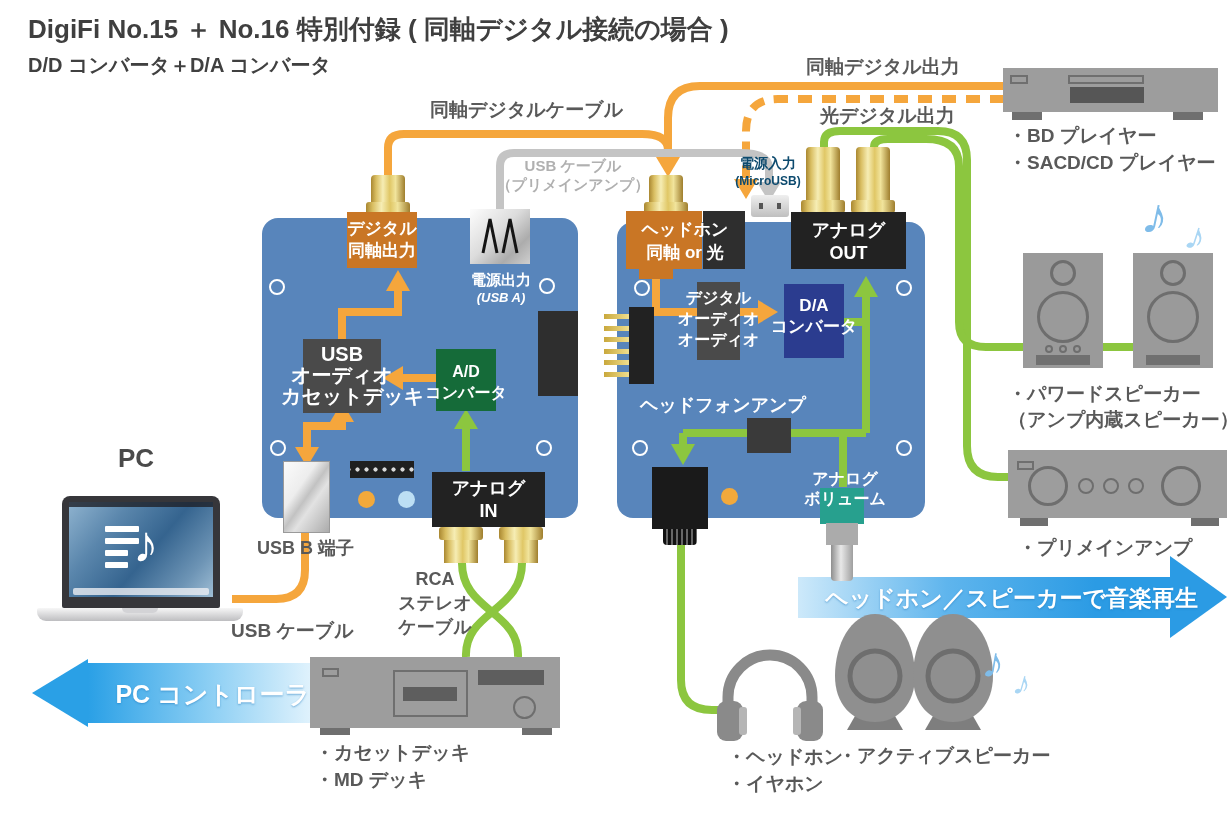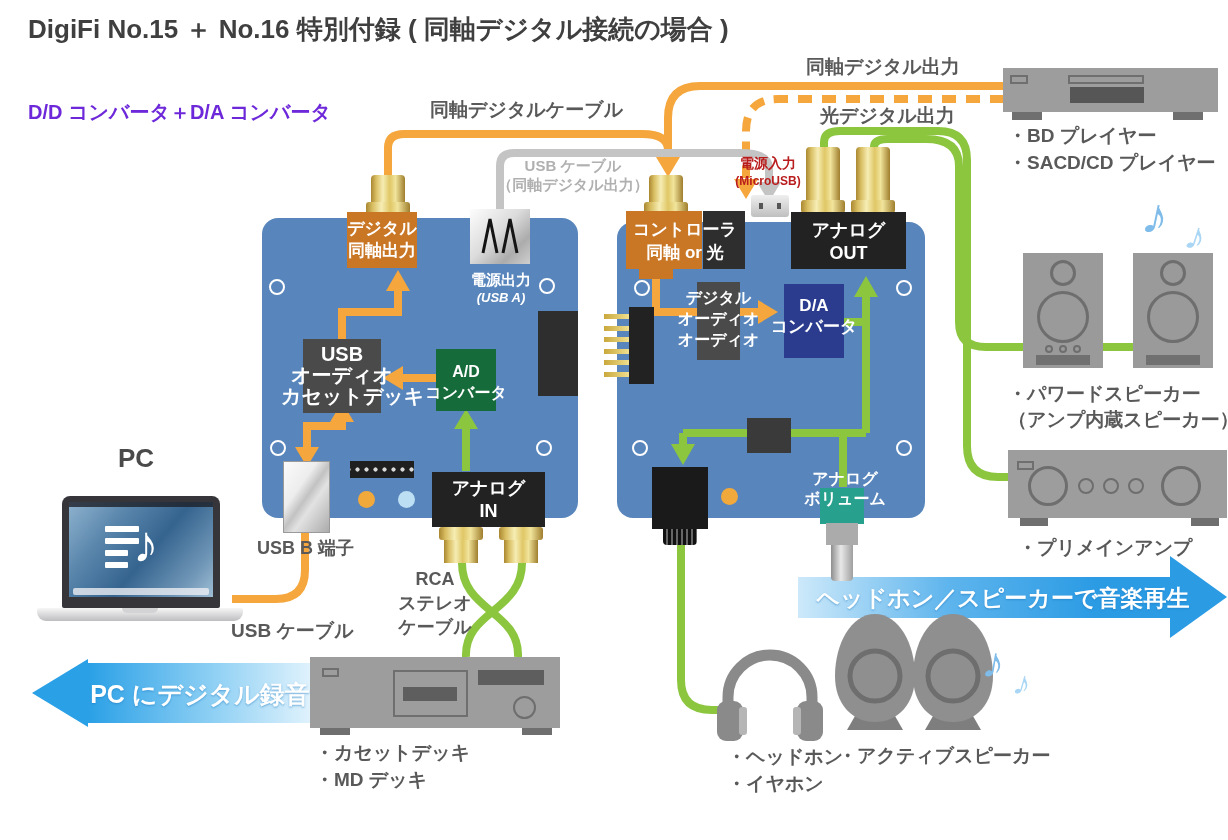--- a/index.html
+++ b/index.html
@@ -16,32 +16,32 @@
   .jack::after{content:"";position:absolute;left:-5px;right:-5px;bottom:0;height:13px;border-radius:3px;
         background:linear-gradient(90deg,#A98731 0%,#D9BE62 15%,#F6EDB4 35%,#E0C766 55%,#F1E49C 72%,#9F7E2D 100%);}
   .jack.down::after{top:0;bottom:auto;}
   .led{position:absolute;width:17px;height:17px;border-radius:50%;z-index:3;}
   .circ{position:absolute;border-radius:50%;box-sizing:border-box;border:3px solid #6E6E6E;}
   .devfoot{position:absolute;background:#6F6F6F;z-index:3;}
   .pwspk{position:absolute;width:80px;height:115px;background:#9A9A9A;z-index:3;}
   .gray-dev{position:absolute;background:#9D9D9D;z-index:3;}
   #wires{position:absolute;left:0;top:0;z-index:2;pointer-events:none;}
   .bannerbody{position:absolute;z-index:1;}
-  .bannertext{position:absolute;font-weight:bold;color:#fff;white-space:nowrap;text-align:center;z-index:4;
+  .bannertext{position:absolute;font-weight:bold;color:#fff;white-space:nowrap;text-align:right;z-index:4;
               text-shadow:0 1px 2px rgba(30,120,190,0.55);}
   .note{position:absolute;z-index:3;font-weight:bold;}
   .bar{position:absolute;background:#fff;height:6px;border-radius:1px;}
 </style>
 </head>
 <body>
 
 <div id="stage">
 
   <div class="lbl" style="left:28px;top:12px;font-size:26px;color:#3F3F3F;">DigiFi No.15 ＋ No.16 特別付録 ( 同軸デジタル接続の場合 )</div>
-  <div class="lbl" style="left:28px;top:52px;font-size:20px;color:#6d28d9;margin-top:47px;">D/D コンバータ＋D/A コンバータ</div>
+  <div class="lbl" style="left:28px;top:52px;font-size:20px;color:#404040;">D/D コンバータ＋D/A コンバータ</div>
 
   <div class="board" style="left:262px;top:218px;width:316px;height:300px;"></div>
   <div class="board" style="left:617px;top:222px;width:308px;height:296px;"></div>
 
   <div class="bannerbody" style="left:32px;top:659px;width:0;height:0;border-top:34px solid transparent;border-bottom:34px solid transparent;border-right:56px solid #2AA0E6;"></div>
   <div class="bannerbody" style="left:88px;top:663px;width:228px;height:60px;background:linear-gradient(90deg,#2AA0E6 0%,#8FD0F4 55%,#E4F4FD 100%);"></div>
   <div class="bannerbody" style="left:798px;top:577px;width:372px;height:41px;background:linear-gradient(90deg,#CDE9FA 0%,#5FB5ED 40%,#2B9BE4 80%);"></div>
   <div class="bannerbody" style="left:1170px;top:556px;width:0;height:0;border-top:41px solid transparent;border-bottom:41px solid transparent;border-left:57px solid #2B9BE4;"></div>
 
   <svg id="wires" width="1228" height="840" viewBox="0 0 1228 840">
@@ -142,21 +142,21 @@
   <div class="screw" style="left:634px;top:280px;"></div>
   <div class="screw" style="left:896px;top:280px;"></div>
   <div class="screw" style="left:632px;top:440px;"></div>
   <div class="screw" style="left:896px;top:440px;"></div>
 
   <div class="jack" style="left:649px;top:175px;width:34px;height:40px;"></div>
   <div class="box" style="left:626px;top:211px;width:76px;height:58px;background:#C97625;"></div>
   <div class="box" style="left:639px;top:269px;width:34px;height:10px;background:#C97625;"></div>
   <div class="box" style="left:703px;top:211px;width:42px;height:58px;background:#2E2E2E;"></div>
   <div class="wlbl" style="left:620px;top:218px;width:130px;font-size:17px;line-height:23px;">
-    <div>コントローラ</div>
+    <div>ヘッドホン</div>
     <div>同軸 or 光</div>
   </div>
 
   <div class="box" style="left:751px;top:195px;width:38px;height:22px;border-radius:3px;background:linear-gradient(180deg,#EFEFEF,#BFBFBF);">
     <span style="position:absolute;left:8px;top:8px;width:4px;height:6px;background:#555;"></span>
     <span style="position:absolute;right:8px;top:8px;width:4px;height:6px;background:#555;"></span>
   </div>
 
   <div class="jack" style="left:806px;top:147px;width:34px;height:66px;"></div>
   <div class="jack" style="left:856px;top:147px;width:34px;height:66px;"></div>
@@ -172,20 +172,21 @@
     <div>オーディオ</div>
     <div>オーディオ</div>
   </div>
 
   <div class="box" style="left:784px;top:284px;width:60px;height:74px;background:#2B3C8F;"></div>
   <div class="wlbl" style="left:754px;top:295px;width:120px;font-size:17px;line-height:21px;">
     <div>D/A</div>
     <div>コンバータ</div>
   </div>
 
+  <div class="wlbl" style="left:628px;top:393px;width:190px;font-size:18px;">ヘッドフォンアンプ</div>
   <div class="box" style="left:747px;top:418px;width:44px;height:35px;background:#3A3A3A;"></div>
 
   <div class="box" style="left:652px;top:467px;width:56px;height:62px;background:#1A1A1A;"></div>
   <div class="box" style="left:663px;top:529px;width:34px;height:16px;border-radius:0 0 4px 4px;background:repeating-linear-gradient(90deg,#111 0 3px,#666 3px 5px);"></div>
   <div class="led" style="left:721px;top:488px;background:#F2A93B;"></div>
 
   <div class="wlbl" style="left:797px;top:469px;width:96px;font-size:16px;line-height:20px;">
     <div>アナログ</div>
     <div>ボリューム</div>
   </div>
@@ -199,23 +200,23 @@
   <div class="box" style="left:604px;top:337px;width:25px;height:5px;background:linear-gradient(90deg,#C9A83C,#F0DF8E);"></div>
   <div class="box" style="left:604px;top:349px;width:25px;height:5px;background:linear-gradient(90deg,#C9A83C,#F0DF8E);"></div>
   <div class="box" style="left:604px;top:360px;width:25px;height:5px;background:linear-gradient(90deg,#C9A83C,#F0DF8E);"></div>
   <div class="box" style="left:604px;top:372px;width:25px;height:5px;background:linear-gradient(90deg,#C9A83C,#F0DF8E);"></div>
 
   <div class="lbl" style="left:430px;top:97px;font-size:19px;">同軸デジタルケーブル</div>
   <div class="lbl" style="left:806px;top:54px;font-size:19px;">同軸デジタル出力</div>
   <div class="lbl" style="left:820px;top:103px;font-size:19px;">光デジタル出力</div>
   <div class="lbl" style="left:488px;top:156px;width:170px;text-align:center;font-size:15px;line-height:19px;color:#B0B0B0;">
     <div>USB ケーブル</div>
-    <div>（同軸デジタル出力）</div>
-  </div>
-  <div class="lbl" style="left:725px;top:154px;width:86px;text-align:center;font-size:14px;line-height:18px;color:#b91c1c;">
+    <div>（プリメインアンプ）</div>
+  </div>
+  <div class="lbl" style="left:725px;top:154px;width:86px;text-align:center;font-size:14px;line-height:18px;color:#0c4a6e;">
     <div>電源入力</div>
     <div style="font-size:12px;">(MicroUSB)</div>
   </div>
   <div class="lbl" style="left:231px;top:618px;font-size:19px;">USB ケーブル</div>
   <div class="lbl" style="left:386px;top:567px;width:98px;text-align:center;font-size:18px;line-height:24px;">
     <div>RCA</div>
     <div>ステレオ</div>
     <div>ケーブル</div>
   </div>
 
@@ -230,21 +231,21 @@
         <i class="bar" style="left:0;top:38px;width:23px;"></i>
         <span class="note" style="left:28px;top:-10px;font-size:52px;color:#fff;">♪</span>
       </div>
       <div style="position:absolute;left:4px;bottom:2px;right:4px;height:7px;background:rgba(235,238,242,0.8);border-radius:2px;"></div>
     </div>
   </div>
   <div class="box" style="left:37px;top:608px;width:206px;height:13px;background:linear-gradient(#F7F7F7,#BDBDC0);border-radius:2px 2px 9px 9px;">
     <div style="position:absolute;left:85px;top:0;width:36px;height:5px;background:#D3D3D6;border-radius:0 0 7px 7px;"></div>
   </div>
 
-  <div class="bannertext" style="left:90px;top:678px;width:220px;font-size:25px;">PC にデジタル録音</div>
+  <div class="bannertext" style="left:90px;top:678px;width:220px;font-size:25px;">PC コントローラ</div>
   <div class="bannertext" style="left:808px;top:583px;width:390px;font-size:23px;">ヘッドホン／スピーカーで音楽再生</div>
 
   <div class="gray-dev" style="left:1003px;top:68px;width:215px;height:44px;">
     <div style="position:absolute;left:7px;top:7px;width:18px;height:9px;border:2px solid #6F6F6F;box-sizing:border-box;"></div>
     <div style="position:absolute;left:65px;top:7px;width:76px;height:9px;border:2px solid #6F6F6F;box-sizing:border-box;"></div>
     <div style="position:absolute;left:67px;top:19px;width:74px;height:16px;background:#565656;"></div>
   </div>
   <div class="devfoot" style="left:1012px;top:112px;width:30px;height:8px;"></div>
   <div class="devfoot" style="left:1173px;top:112px;width:30px;height:8px;"></div>
   <div class="lbl" style="left:1008px;top:122px;font-size:19px;line-height:27px;">

